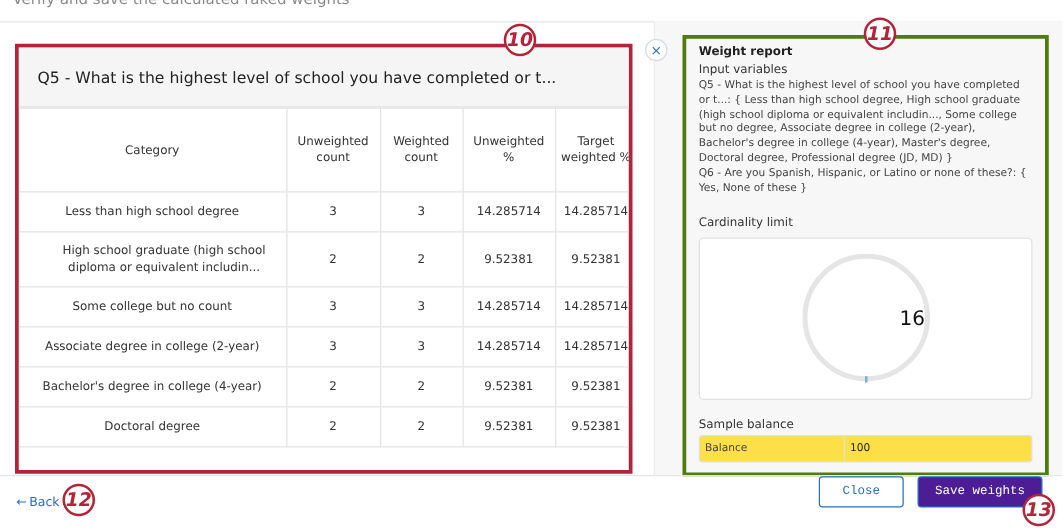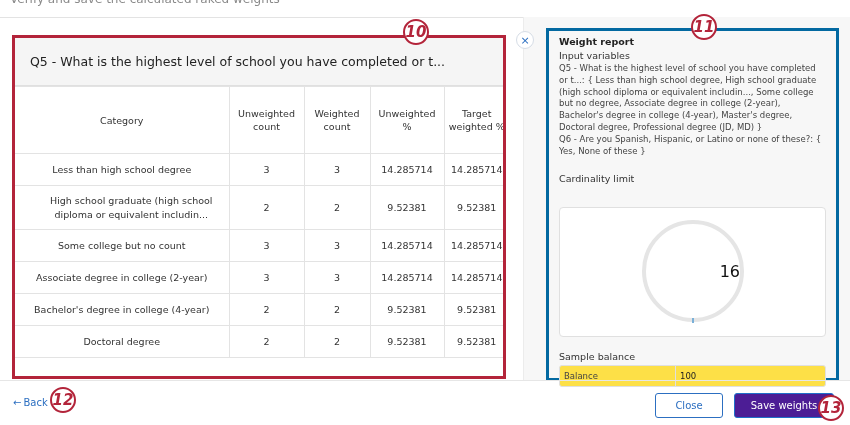--- a/index.html
+++ b/index.html
@@ -20,38 +20,38 @@
   table.results td { height: 32px; padding: 0 4px; }
   table.results tr.tall td { height: 44px; }
   table.results td.left-text { text-align: center; padding-left: 23px; line-height: 14px; }
 
   
   .close-circle { position: absolute; left: 516px; top: 31px; width: 18px; height: 18px; border-radius: 50%; background: #fff; border: 1px solid #d6dde6; display: flex; align-items: center; justify-content: center; color: #2c6fc1; font-size: 11px; line-height: 1; }
   .divider-v { position: absolute; left: 523px; top: 17px; width: 1px; height: 363px; background: #ececec; }
   .right-bg { position: absolute; left: 524px; top: 17px; right: 0; height: 363px; background: #f7f7f7; }
 
   
-  .right-panel { position: absolute; left: 546px; top: 28px; width: 293px; height: 353px; border: 3px solid #0369a1; background: #f7f7f7; padding: 5px 10px 0 10px; }
+  .right-panel { position: absolute; left: 546px; top: 28px; width: 293px; height: 353px; border: 3px solid #4d7c0f; background: #f7f7f7; padding: 5px 10px 0 10px; }
   .wr-title { font-size: 9.5px; font-weight: bold; color: #222; margin-bottom: 3px; }
   .iv-title { font-size: 9.5px; color: #333; margin-bottom: 2px; }
   .iv-text { font-size: 8.5px; color: #444; line-height: 11.8px; }
-  .card-label { font-size: 9.5px; color: #333; margin-top: 16px; margin-bottom: 23px; }
+  .card-label { font-size: 9.5px; color: #333; margin-top: 16px; margin-bottom: 6px; }
   .card { background: #fff; border: 1px solid #e0e0e0; border-radius: 4px; height: 130px; position: relative; }
   .ring { position: absolute; left: 82px; top: 12px; width: 102px; height: 102px; border-radius: 50%; border: 4px solid #e5e5e5; display: flex; align-items: center; justify-content: flex-end; font-size: 16px; color: #111; }
   .ring-tick { position: absolute; left: 132px; top: 110px; width: 2px; height: 5px; background: #7ab0d8; }
   .sb-label { font-size: 9.5px; color: #333; margin-top: 14px; margin-bottom: 3px; }
   .sb-row { display: flex; height: 22px; background: #fde047; border: 1px solid #e0e0e0; border-radius: 3px; font-size: 8.5px; justify-content: flex-end; }
   .sb-key { width: 116px; border-right: 1px solid #e0e0e0; display: flex; align-items: center; padding-left: 4px; color: #444; }
   .sb-val { flex: 1; display: flex; align-items: center; padding-left: 4px; color: #222; }
 
   .bottom-rule { position: absolute; left: 0; right: 0; top: 380px; height: 1px; background: #e6e6e6; }
 
   
   .back-link { position: absolute; left: 13px; top: 397px; font-size: 10px; color: #2c6fc1; display: flex; align-items: center; gap: 2px; }
-  .btn { position: absolute; top: 393px; height: 25px; border-radius: 3px; font-size: 10px; display: flex; align-items: center; justify-content: center; }
+  .btn { position: absolute; top: 381px; height: 25px; border-radius: 3px; font-size: 10px; display: flex; align-items: center; justify-content: center; font-family: Liberation Mono, monospace; }
   .btn-close { left: 655px; width: 68px; background: #fff; border: 1px solid #2c6fc1; color: #2c6fc1; }
   .btn-save { left: 734px; width: 100px; background: #4c1d95; color: #fff; border: 1px solid #1f6fc9; }
 
   
   .badge { position: absolute; width: 26px; height: 26px; border-radius: 50%; border: 2.5px solid #b3243a; background: #fff; color: #b3243a; font-size: 15px; font-weight: bold; display: flex; align-items: center; justify-content: center; font-family: "DejaVu Sans", sans-serif; font-style: italic; }
 </style>
 </head>
 <body>
 
 <div class="page">

